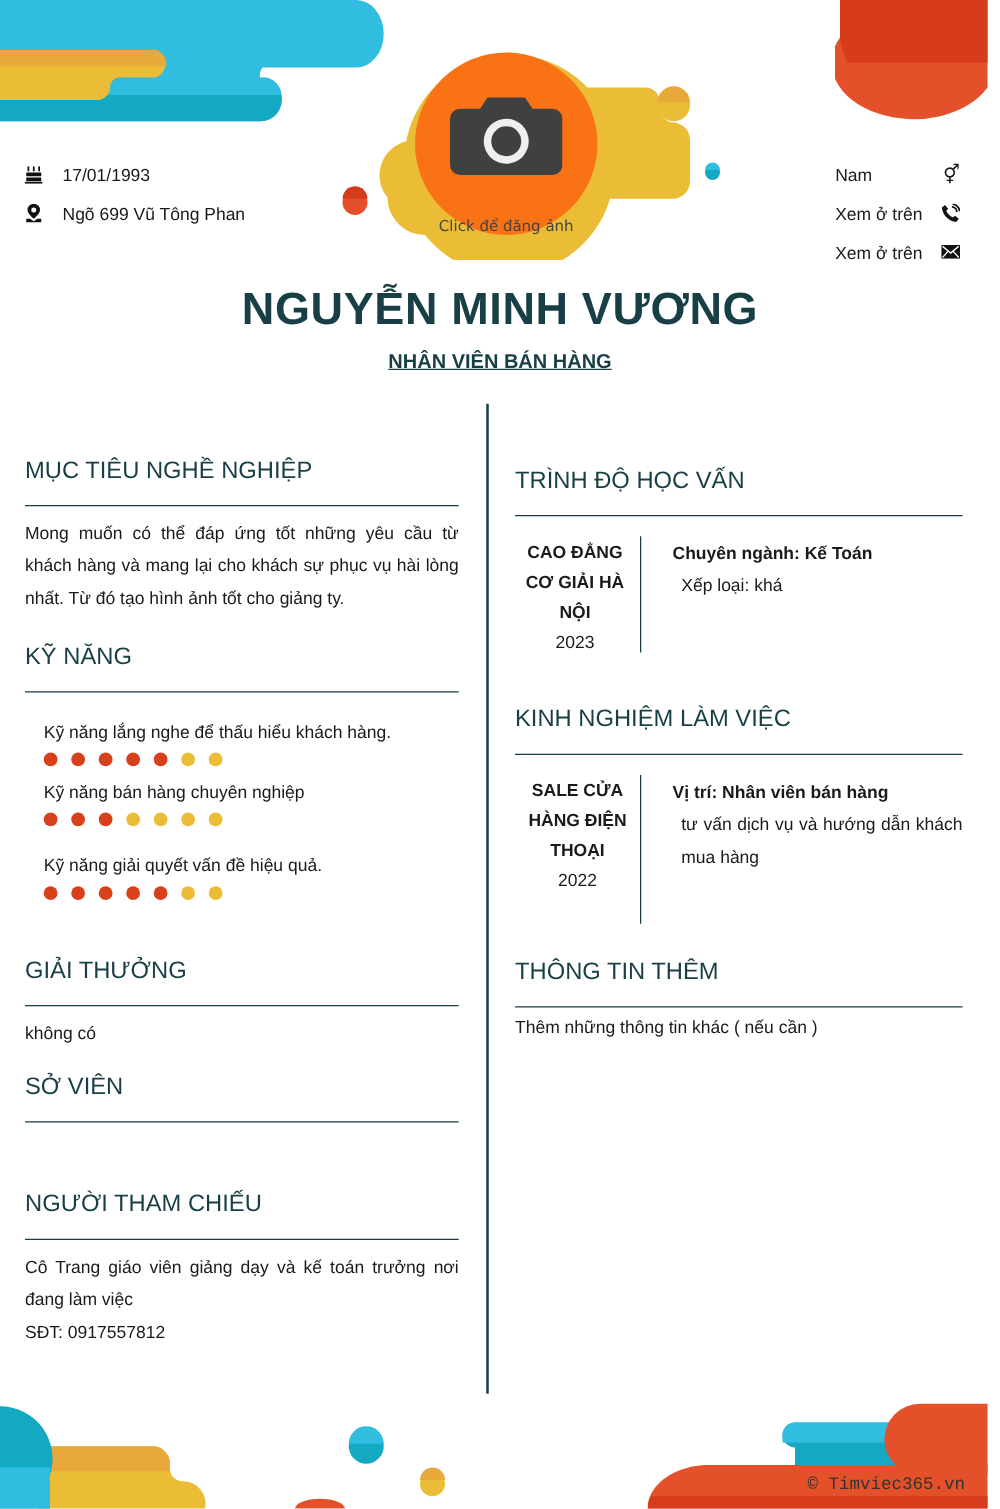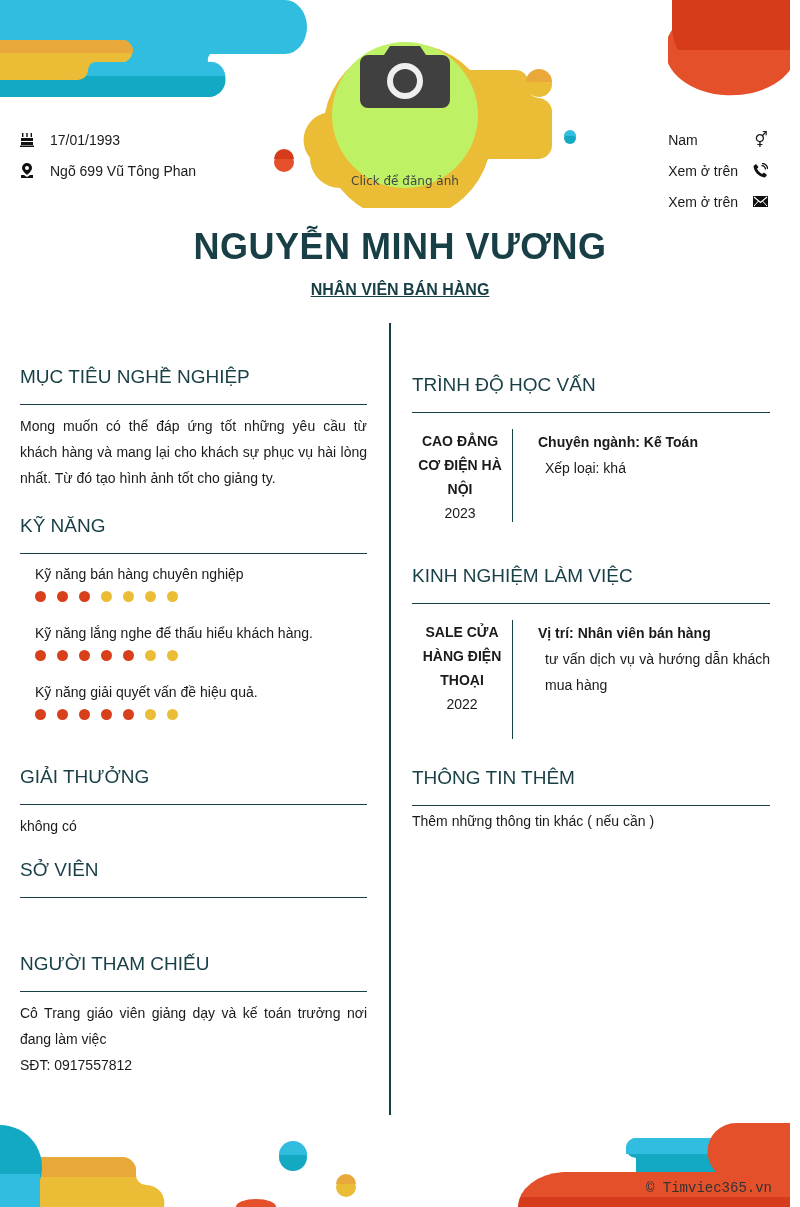--- a/index.html
+++ b/index.html
@@ -11,21 +11,21 @@
   
   .info-left { position: absolute; left: 20px; top: 124px; }
   .info-row { display: flex; align-items: center; height: 31px; font-size: 14px; }
   .info-row .ic { width: 30px; display: inline-flex; align-items: center; }
   .info-right { position: absolute; right: 32px; top: 124px; text-align: right; }
   .info-right .info-row { justify-content: space-between; }
   .info-right .info-row .ic { width: 30px; justify-content: flex-end; }
 
   
   .avatar-wrap { position: absolute; left: 320px; top: 30px; width: 170px; height: 170px; }
-  .avatar-circle { position: absolute; left: 12px; top: 12px; width: 146px; height: 146px; border-radius: 50%; background: #bef264; display: flex; flex-direction: column; align-items: center; justify-content: space-between; cursor: pointer; gap: 30px; }
+  .avatar-circle { position: absolute; left: 12px; top: 12px; width: 146px; height: 146px; border-radius: 50%; background: #f97316; display: flex; flex-direction: column; align-items: center; justify-content: flex-end; cursor: pointer; gap: 30px; }
   .avatar-label { font-family: "DejaVu Sans", sans-serif; font-size: 12px; color: #444; margin-top: 4px; }
 
   
   .name { position: absolute; left: 0; right: 0; top: 226px; text-align: center; font-size: 36px; font-weight: bold; color: #173f45; letter-spacing: 0.5px; }
   .job-title { position: absolute; left: 0; right: 0; top: 281px; text-align: center; font-size: 16px; font-weight: bold; color: #173f45; text-decoration: underline; }
 
   
   .v-divider { position: absolute; left: 389px; top: 323px; width: 2px; height: 792px; background: #173f45; }
   .col-left { position: absolute; left: 20px; width: 347px; }
   .col-right { position: absolute; left: 412px; width: 358px; }
@@ -141,40 +141,40 @@
 
 <div class="v-divider"></div>
 
 <div class="col-left" style="top:366px;">
   <div class="sec-title">MỤC TIÊU NGHỀ NGHIỆP</div>
   <div class="sec-body">Mong muốn có thể đáp ứng tốt những yêu cầu từ khách hàng và mang lại cho khách sự phục vụ hài lòng nhất. Từ đó tạo hình ảnh tốt cho giảng ty.</div>
 </div>
 
 <div class="col-left" style="top:515px;">
   <div class="sec-title">KỸ NĂNG</div>
+  <div class="skill" style="margin-top:21px;">
+    <div class="skill-name">Kỹ năng lắng nghe để thấu hiểu khách hàng.</div>
+    <div class="dots">
+      <span class="dot" style="background:#d8401c"></span>
+      <span class="dot" style="background:#d8401c"></span>
+      <span class="dot" style="background:#d8401c"></span>
+      <span class="dot" style="background:#d8401c"></span>
+      <span class="dot" style="background:#d8401c"></span>
+      <span class="dot" style="background:#ebbd36"></span>
+      <span class="dot" style="background:#ebbd36"></span>
+    </div>
+  </div>
   <div class="skill">
     <div class="skill-name">Kỹ năng bán hàng chuyên nghiệp</div>
     <div class="dots">
       <span class="dot" style="background:#d8401c"></span>
       <span class="dot" style="background:#d8401c"></span>
       <span class="dot" style="background:#d8401c"></span>
       <span class="dot" style="background:#ebbd36"></span>
       <span class="dot" style="background:#ebbd36"></span>
-      <span class="dot" style="background:#ebbd36"></span>
-      <span class="dot" style="background:#ebbd36"></span>
-    </div>
-  </div>
-  <div class="skill" style="margin-top:21px;">
-    <div class="skill-name">Kỹ năng lắng nghe để thấu hiểu khách hàng.</div>
-    <div class="dots">
-      <span class="dot" style="background:#d8401c"></span>
-      <span class="dot" style="background:#d8401c"></span>
-      <span class="dot" style="background:#d8401c"></span>
-      <span class="dot" style="background:#d8401c"></span>
-      <span class="dot" style="background:#d8401c"></span>
       <span class="dot" style="background:#ebbd36"></span>
       <span class="dot" style="background:#ebbd36"></span>
     </div>
   </div>
   <div class="skill" style="margin-top:21px;">
     <div class="skill-name">Kỹ năng giải quyết vấn đề hiệu quả.</div>
     <div class="dots">
       <span class="dot" style="background:#d8401c"></span>
       <span class="dot" style="background:#d8401c"></span>
       <span class="dot" style="background:#d8401c"></span>
@@ -198,21 +198,21 @@
 <div class="col-left" style="top:953px;">
   <div class="sec-title">NGƯỜI THAM CHIẾU</div>
   <div class="sec-body">Cô Trang giáo viên giảng dạy và kế toán trưởng nơi đang làm việc</div>
   <div class="sec-body" style="margin-top:0">SĐT: 0917557812</div>
 </div>
 
 <div class="col-right" style="top:374px;">
   <div class="sec-title">TRÌNH ĐỘ HỌC VẤN</div>
   <div class="entry">
     <div class="entry-left" style="height:93px;">
-      <div class="org">CAO ĐẲNG CƠ ĐIỆN HÀ NỘI</div>
+      <div class="org">CAO ĐẲNG CƠ GIẢI HÀ NỘI</div>
       <div>2023</div>
     </div>
     <div class="entry-right">
       <div class="head">Chuyên ngành: Kế Toán</div>
       <div class="desc">Xếp loại: khá</div>
     </div>
   </div>
 </div>
 
 <div class="col-right" style="top:565px;">

